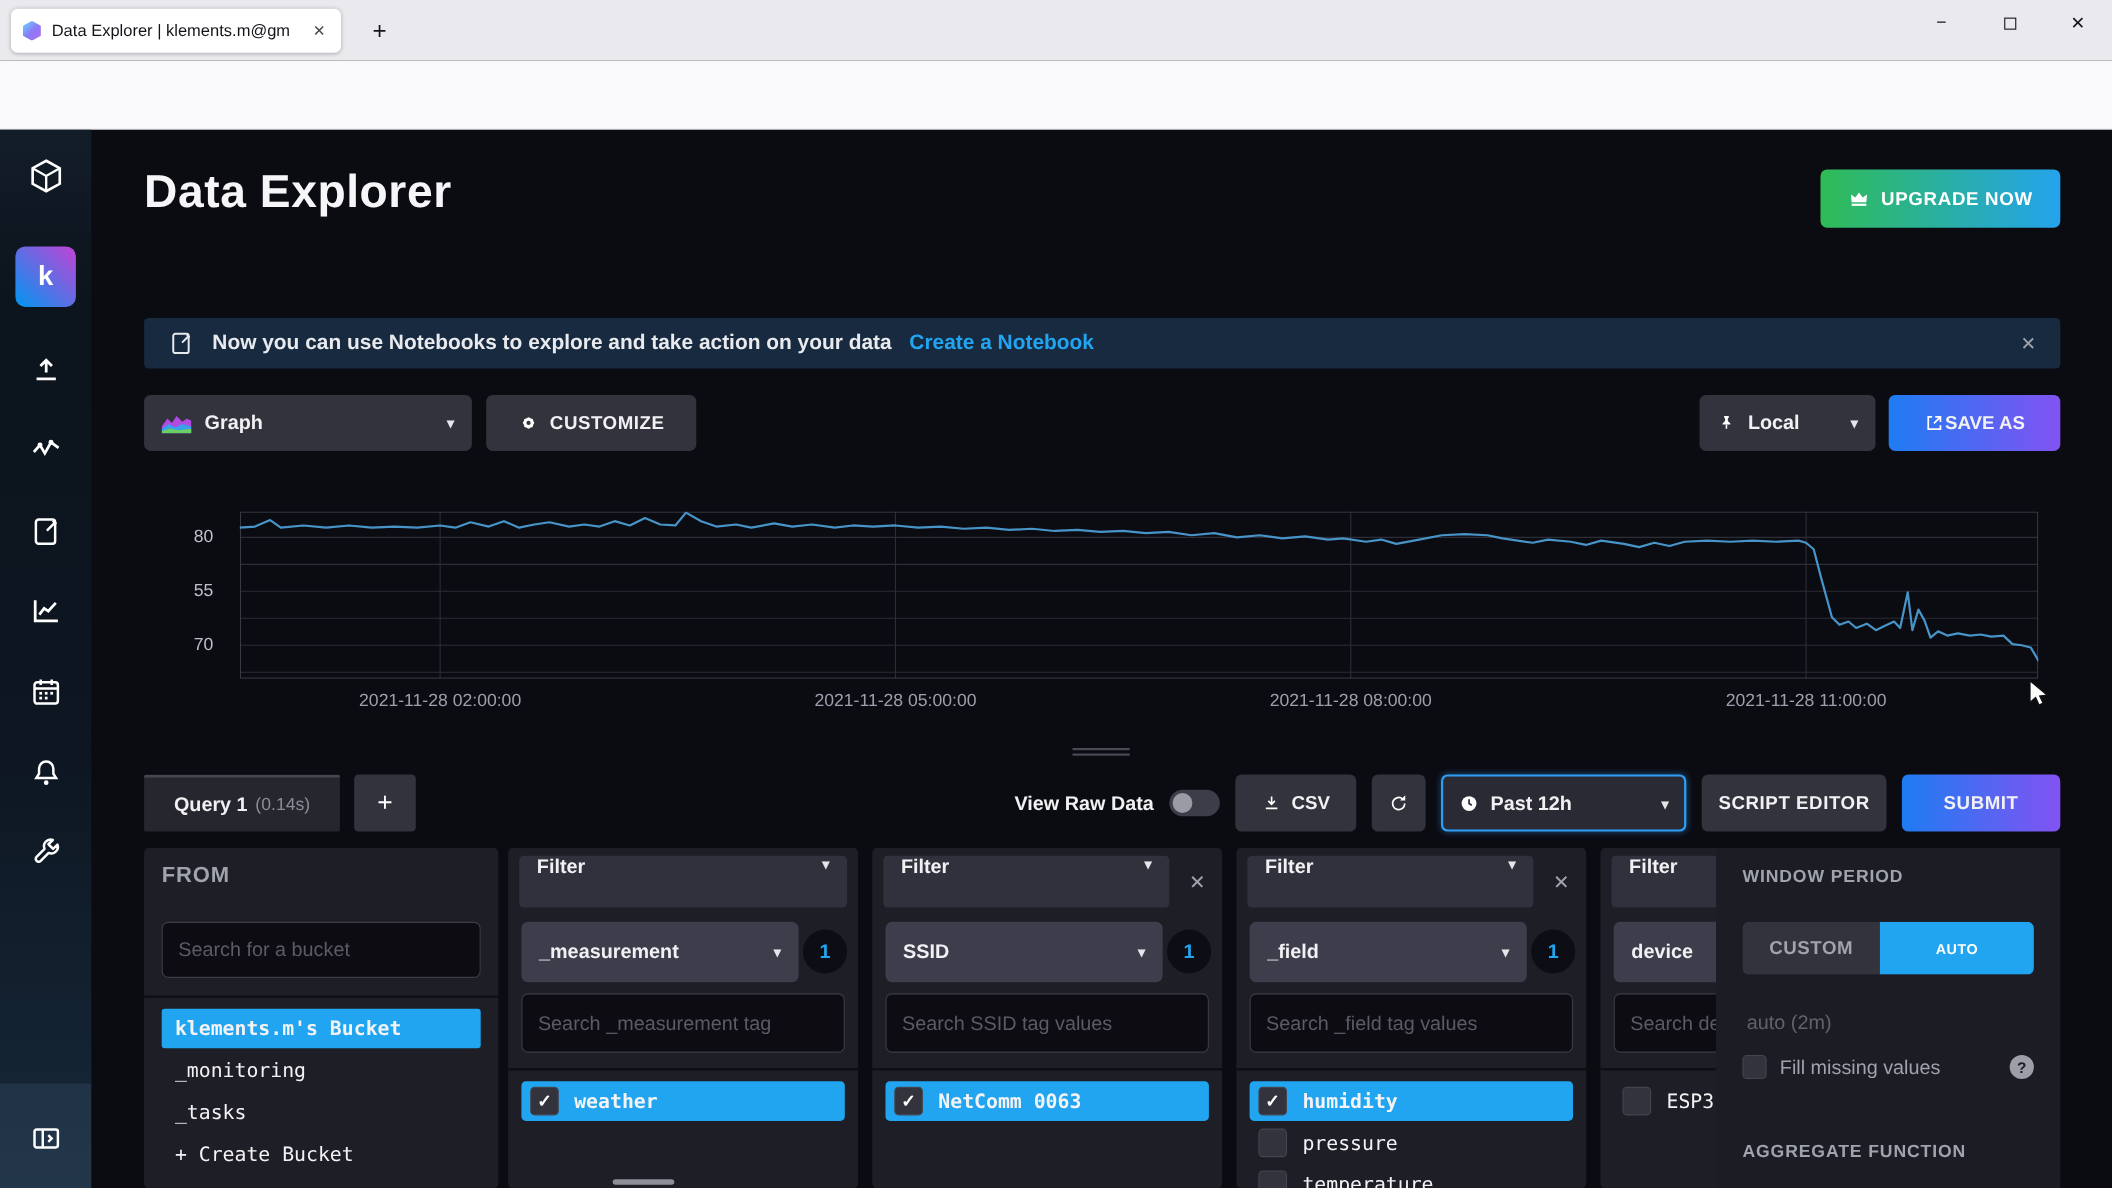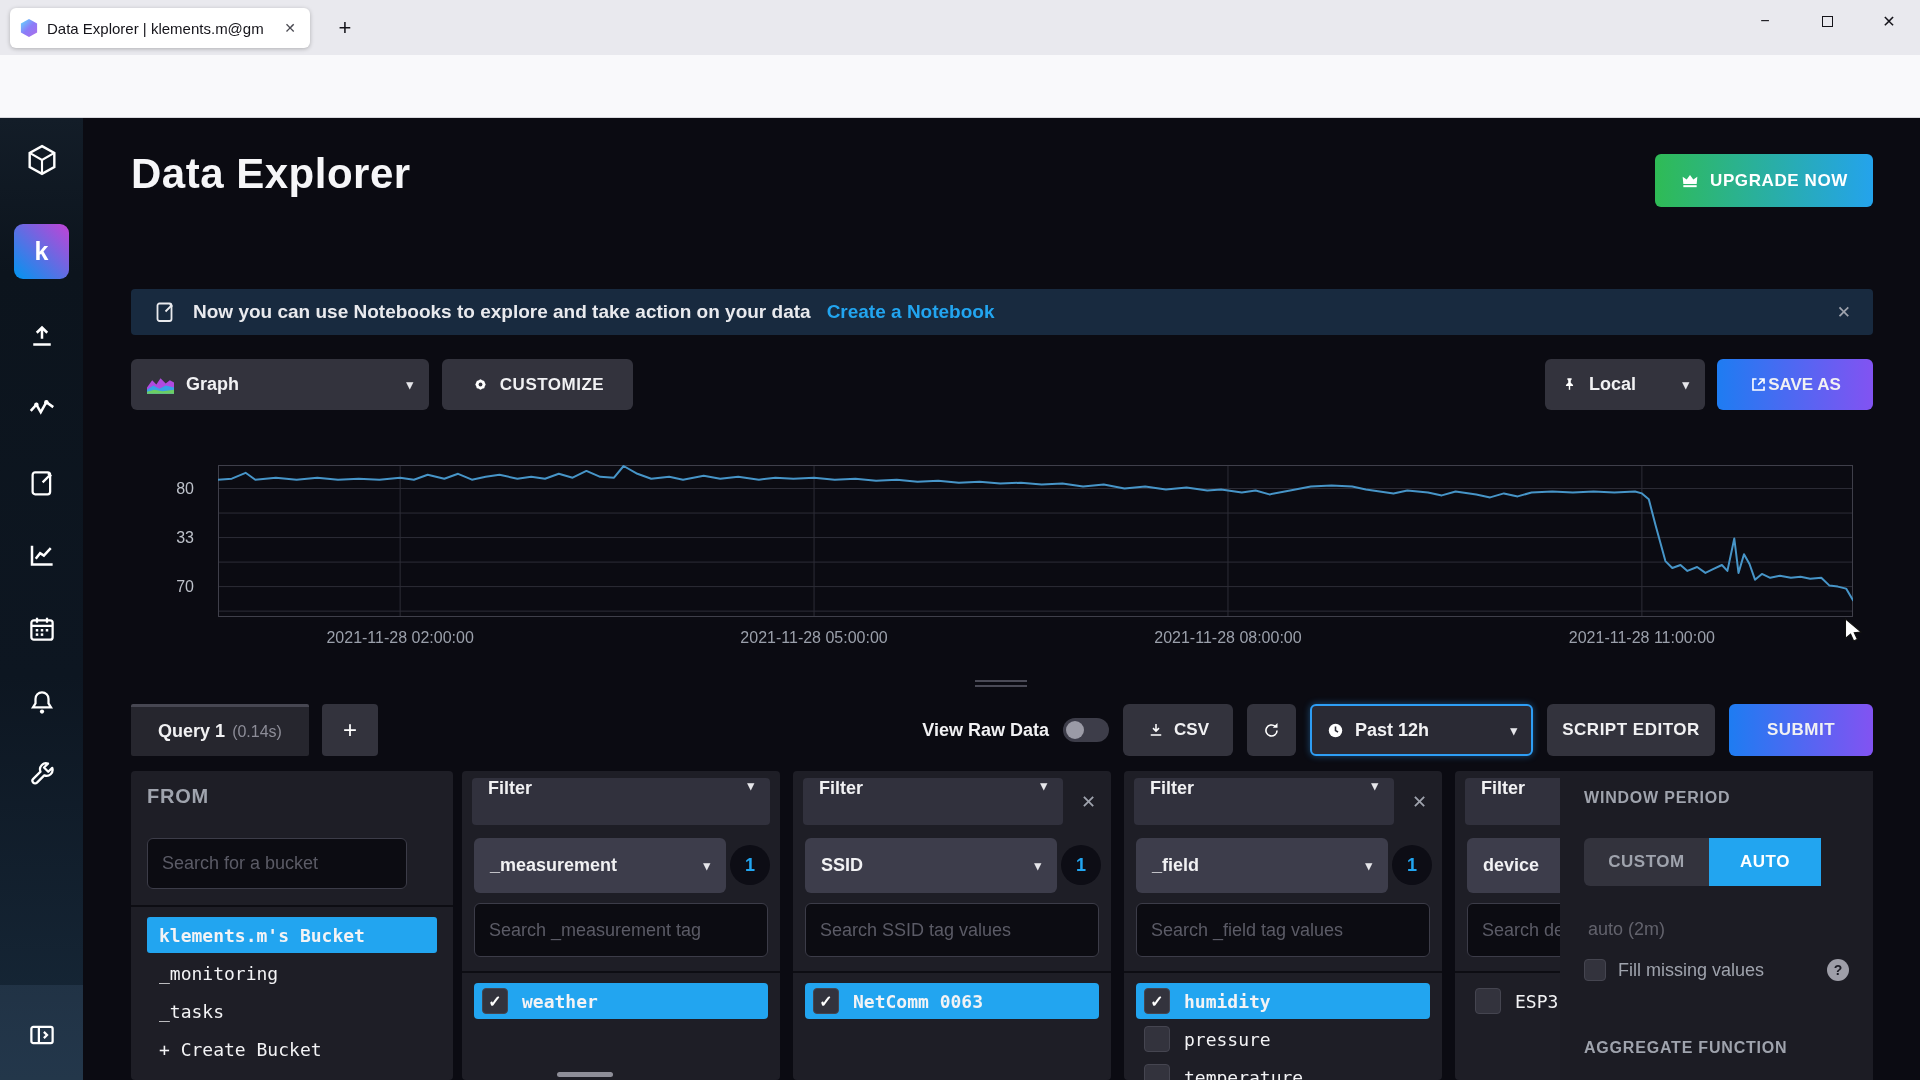--- a/index.html
+++ b/index.html
@@ -103,21 +103,21 @@
   #range-dd { width:223px; background:#2a2a34; border:2px solid #2e9ef5; box-shadow:0 0 7px rgba(46,158,245,.45);
               padding:0 14px; justify-content:flex-start; gap:10px; font-size:18px; }
   #range-dd .chev { margin-left:auto; }
   #script-btn { width:168px; letter-spacing:.5px; }
   #submit-btn { width:144px; background:linear-gradient(90deg,#1e7cf2,#8253f2); font-size:17px; letter-spacing:.5px; }
 
   
   .col { position:absolute; top:653px; width:318px; height:309px; background:#1e1e26; border-radius:4px; overflow:hidden; }
   #from-col { left:131px; width:322px; }
   .from-title { position:absolute; left:16px; top:14px; color:#9fa3ad; font-weight:bold; font-size:20px; letter-spacing:.8px; }
-  .bucket-search { position:absolute; left:16px; top:67px; width:260px; height:51px; }
+  .bucket-search { position:absolute; left:16px; top:67px; width:290px; height:51px; }
   .col input { width:100%; height:100%; background:#0c0c12; border:1px solid #3c3c48; border-radius:6px; color:#f1f1f3;
                font-size:18px; padding:0 14px; outline:none; font-family:"Liberation Sans",sans-serif; }
   .col input::placeholder { color:#5b5b66; }
   #from-divider { position:absolute; left:0; top:134px; width:100%; height:2px; background:#0d0d13; }
   .bucket-list { position:absolute; left:16px; top:146px; width:290px;text-align:right; }
   .bucket-row { height:36px; margin-bottom:2px; display:flex; align-items:center; padding:0 12px; border-radius:3px;
                 color:#f3f3f5; font-family:"DejaVu Sans Mono",monospace; font-size:18px; white-space:nowrap; }
   .bucket-row.selected { background:#22a5f0; font-weight:bold; }
 
   .filter-head { position:absolute; left:10px; top:7px; height:47px; background:#31313d; border-radius:4px;
@@ -141,22 +141,22 @@
   .tag-label { color:#f3f3f5; font-family:"DejaVu Sans Mono",monospace; font-size:18px; white-space:nowrap; }
   .tag-row.selected .tag-label { font-weight:bold; }
 
   
   #win-panel { position:absolute; left:1560px; top:653px; width:313px; height:309px; background:#1c1c24; z-index:10; padding:0 24px; }
   .panel-h { color:#9fa3ad; font-weight:bold; font-size:16px; letter-spacing:.8px; }
   #wp-title { position:absolute; left:24px; top:18px; }
   #segmented { position:absolute; left:24px; top:67px; width:265px; height:48px; display:flex; border-radius:6px; overflow:hidden; }
   #seg-custom { width:125px; background:#33333d; color:#9fa3ad; display:flex; align-items:center; justify-content:center;
                 font-weight:bold; font-size:17px; letter-spacing:.5px; }
-  #seg-auto { width:112px; background:#22a5f0; color:#fff; display:flex; align-items:center; justify-content:center;
-              font-weight:bold; font-size:17px; letter-spacing:.5px; }
+  #seg-auto { width:140px; background:#22a5f0; color:#fff; display:flex; align-items:center; justify-content:center;
+              font-weight:bold; font-size:13px; letter-spacing:.5px; }
   #auto-val { position:absolute; left:28px; top:148px; color:#62626c; font-size:18px; }
   #fill-row { position:absolute; left:24px; top:188px; width:265px; display:flex; align-items:center; gap:12px; }
   #fill-cbx { width:22px; height:22px; border-radius:4px; background:#33333d; border:1px solid #454550; }
   #fill-label { color:#9fa3ad; font-size:18px; }
   #help-q { margin-left:auto; width:22px; height:22px; border-radius:50%; background:#9e9ea8; color:#1c1c25;
             display:flex; align-items:center; justify-content:center; font-size:14px; font-weight:bold; }
   #agg-title { position:absolute; left:24px; top:268px; }
 
   #hscroll-thumb { position:absolute; left:557px; top:954px; width:56px; height:5px; border-radius:3px; background:#8e8e98; }
 
@@ -353,21 +353,21 @@
           <line x1="0" x2="1635" y1="23.5354838709678" y2="23.5354838709678" stroke="#2d2d37" stroke-width="1"></line>
           <line x1="182.12658227848098" x2="182.12658227848098" y1="0" y2="152" stroke="#2d2d37" stroke-width="1"></line>
           <line x1="596.0506329113925" x2="596.0506329113925" y1="0" y2="152" stroke="#2d2d37" stroke-width="1"></line>
           <line x1="1009.974683544304" x2="1009.974683544304" y1="0" y2="152" stroke="#2d2d37" stroke-width="1"></line>
           <line x1="1423.8987341772154" x2="1423.8987341772154" y1="0" y2="152" stroke="#2d2d37" stroke-width="1"></line>
           <rect x="0.5" y="0.5" width="1634" height="151" fill="none" stroke="#3f3f4a" stroke-width="1"></rect>
           <polyline points="0.0,14.7 13.8,13.7 27.6,7.8 37.3,14.7 57.9,12.7 78.6,14.7 99.3,12.7 120.0,14.7 140.7,13.7 161.4,14.7 182.1,12.7 195.9,14.7 209.7,9.8 226.3,13.7 240.1,8.8 253.9,14.7 267.7,11.8 281.5,9.8 299.4,13.7 313.2,11.8 327.0,13.7 340.8,8.8 354.6,12.7 368.4,5.9 382.2,11.8 396.0,12.7 405.6,1.0 419.4,8.8 433.2,13.7 451.2,11.8 465.0,14.7 485.7,10.8 502.2,13.7 520.2,11.8 540.9,14.7 557.4,12.7 575.4,13.7 596.1,12.7 616.7,14.7 637.4,13.7 658.1,15.7 678.8,14.7 699.5,16.7 720.2,15.7 740.9,17.7 761.6,16.7 782.3,18.6 803.0,17.7 823.7,19.6 844.4,18.6 865.1,21.6 885.8,19.6 906.5,23.5 927.2,21.6 947.9,24.5 968.6,22.6 989.3,25.5 1003.1,24.5 1023.8,27.5 1037.6,25.5 1051.4,29.4 1072.1,25.5 1092.8,21.6 1113.5,20.6 1134.2,21.6 1147.9,24.5 1161.7,26.5 1175.5,28.4 1189.3,25.5 1210.0,27.5 1223.8,30.4 1237.6,26.5 1258.3,29.4 1272.1,32.4 1285.9,28.4 1299.7,31.4 1313.5,27.5 1334.2,26.5 1354.9,27.5 1375.6,26.5 1396.3,27.5 1417.0,26.5 1423.9,28.4 1430.8,34.3 1437.7,60.8 1447.4,96.1 1454.3,103.0 1462.5,100.0 1469.4,105.9 1479.1,102.0 1487.4,107.9 1495.6,103.9 1503.9,100.0 1509.4,105.9 1516.3,73.5 1520.5,107.9 1526.0,89.2 1531.5,99.0 1537.0,114.7 1543.9,108.9 1552.2,112.8 1561.9,110.8 1572.9,112.8 1582.6,111.8 1592.2,113.8 1603.3,112.8 1611.5,120.6 1619.8,121.6 1628.1,123.6 1635.0,135.3" fill="none" stroke="#4795c8" stroke-width="2" stroke-linejoin="round" stroke-linecap="round"></polyline>
         </svg>
       <div id="y-labels">
           <div style="top: 14.5355px;">80</div>
-          <div style="top: 63.5677px;">33</div>
+          <div style="top: 63.5677px;">55</div>
           <div style="top: 112.6px;">70</div>
         </div>
       <div id="x-labels">
           <span style="left: 182.127px;">2021-11-28 02:00:00</span>
           <span style="left: 596.051px;">2021-11-28 05:00:00</span>
           <span style="left: 1009.97px;">2021-11-28 08:00:00</span>
           <span style="left: 1423.9px;">2021-11-28 11:00:00</span>
         </div>
     </div>
     <div id="drag-handle"></div>

